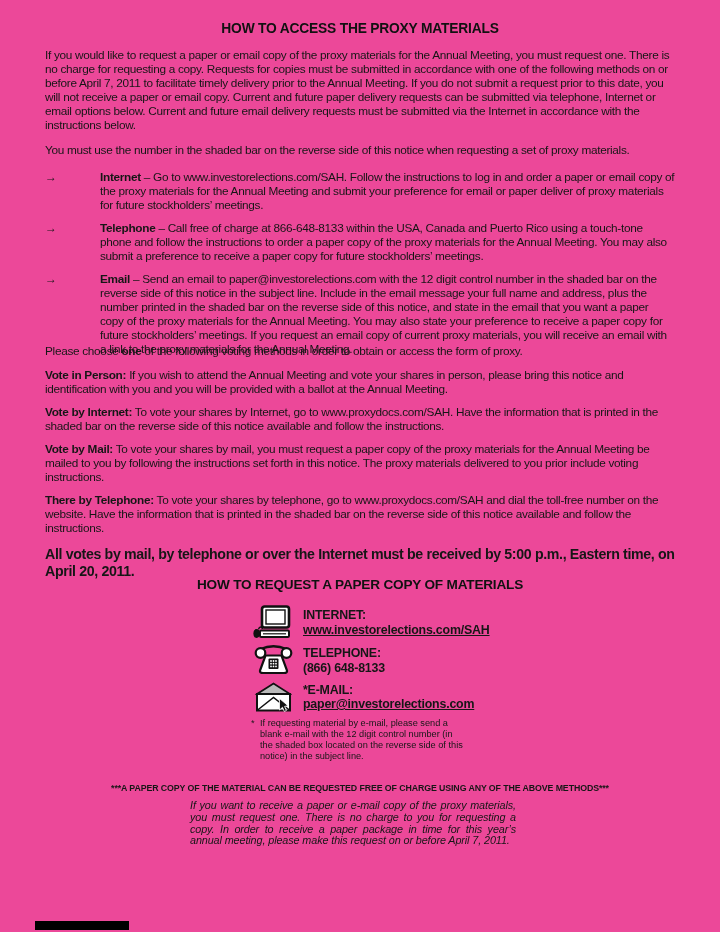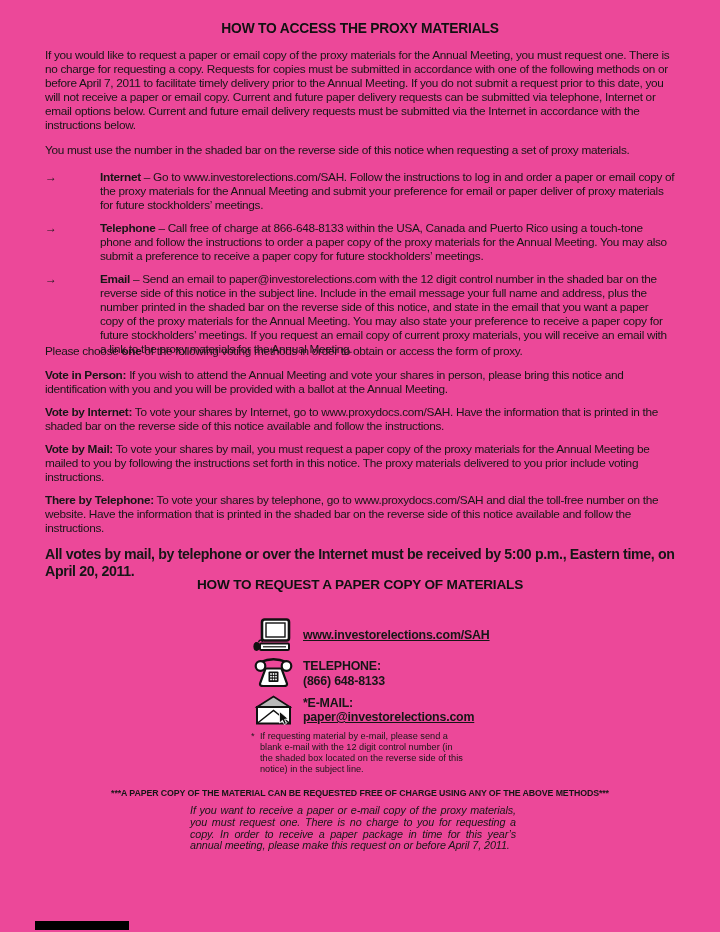--- a/index.html
+++ b/index.html
@@ -9,41 +9,41 @@
     font-size:11.8px;line-height:14px;letter-spacing:-0.3px;overflow:hidden;
   }
   .sec{position:absolute;left:45px;width:630px;}
   #sec-access{top:22px;}
   #sec-vote{top:344px;}
   #sec-request{top:578px;}
 
   h1,h2,h3{margin:0;text-align:center;font-weight:bold;color:#111;}
   h1{font-size:13.8px;letter-spacing:-0.2px;margin-bottom:12px;}
   h2{font-size:13.8px;letter-spacing:-0.2px;margin-bottom:15px;}
-  h3{font-size:13.6px;letter-spacing:-0.2px;margin-bottom:26px;}
+  h3{font-size:13.6px;letter-spacing:-0.2px;margin-bottom:13px;}
 
   .p{margin:0 0 11px 0;}
   .bullet{display:flex;margin-bottom:9px;}
   .bullet .arrow{width:55px;flex:none;font-size:12px;}
   .bullet .btext{flex:1;}
   b{letter-spacing:-0.3px;margin-top:20px;}
 
   .method{margin:0 0 9px 0;}
   .deadline{font-weight:bold;font-size:14.2px;line-height:17px;letter-spacing:-0.35px;margin-top:11px;}
 
   .channel{display:flex;align-items:center;margin:0 0 5px 208px;}
   .channel .iconbox{width:44px;flex:none;display:flex;align-items:center;}
   .ch-text{margin-left:6px;}
   .ch-label{font-weight:bold;font-size:12.4px;line-height:14.5px;letter-spacing:-0.2px;}
   .ch-value{font-weight:bold;font-size:12.4px;line-height:14.5px;letter-spacing:-0.2px;}
   .ch-value.underline{text-decoration:underline;}
 
   .footnote{display:flex;margin:3px 0 0 206px;width:212px;font-size:9.2px;line-height:11px;letter-spacing:0;}
   .footnote .fn-marker{width:9px;flex:none;}
-  .free-note{margin-top:13px;text-align:center;font-size:8.8px;font-weight:bold;letter-spacing:-0.1px;line-height:10px;}
+  .free-note{margin-top:21px;text-align:center;font-size:8.8px;font-weight:bold;letter-spacing:-0.1px;line-height:10px;}
   .fine-print{margin:7px 0 16px 145px;width:326px;font-style:italic;font-size:10.8px;line-height:11.8px;text-align:justify;letter-spacing:-0.1px;}
 
   .scan-bar{position:absolute;left:35px;top:921px;width:94px;height:9px;background:#000;}
   svg{display:block;}
 </style>
 </head>
 <body>
 
 <div class="page">
 
@@ -90,20 +90,21 @@
         <svg width="38" height="35" viewBox="0 0 38 35">
           <rect x="9" y="1.5" width="27" height="21" rx="2.5" fill="#fff" stroke="#111" stroke-width="2.6"></rect>
           <rect x="13" y="5" width="19" height="14" fill="#fff" stroke="#111" stroke-width="1.4"></rect>
           <rect x="7" y="25.5" width="29" height="6.5" rx="1.2" fill="#fff" stroke="#111" stroke-width="2"></rect>
           <line x1="10" y1="28.8" x2="33" y2="28.8" stroke="#111" stroke-width="1.2"></line>
           <ellipse cx="3.6" cy="28.5" rx="3.2" ry="4.4" fill="#111"></ellipse>
           <path d="M5.5 24.2 C6.5 21 9 21.5 9.5 24" fill="none" stroke="#111" stroke-width="1.4"></path>
         </svg>
       </span>
       <span class="ch-text">
+        <span class="ch-label" style="display:block">INTERNET:</span>
         <span class="ch-value underline" style="display:block">www.investorelections.com/SAH</span>
       </span>
     </div>
 
     <div class="channel">
       <span class="iconbox">
         <svg width="41" height="31" viewBox="0 0 41 31">
           <path d="M7.5 4 C16.5 0.2 24.5 0.2 33.5 4" fill="none" stroke="#111" stroke-width="2.4"></path>
           <circle cx="7.5" cy="8" r="4.8" fill="#fff" stroke="#111" stroke-width="2.2"></circle>
           <circle cx="33.5" cy="8" r="4.8" fill="#fff" stroke="#111" stroke-width="2.2"></circle>

